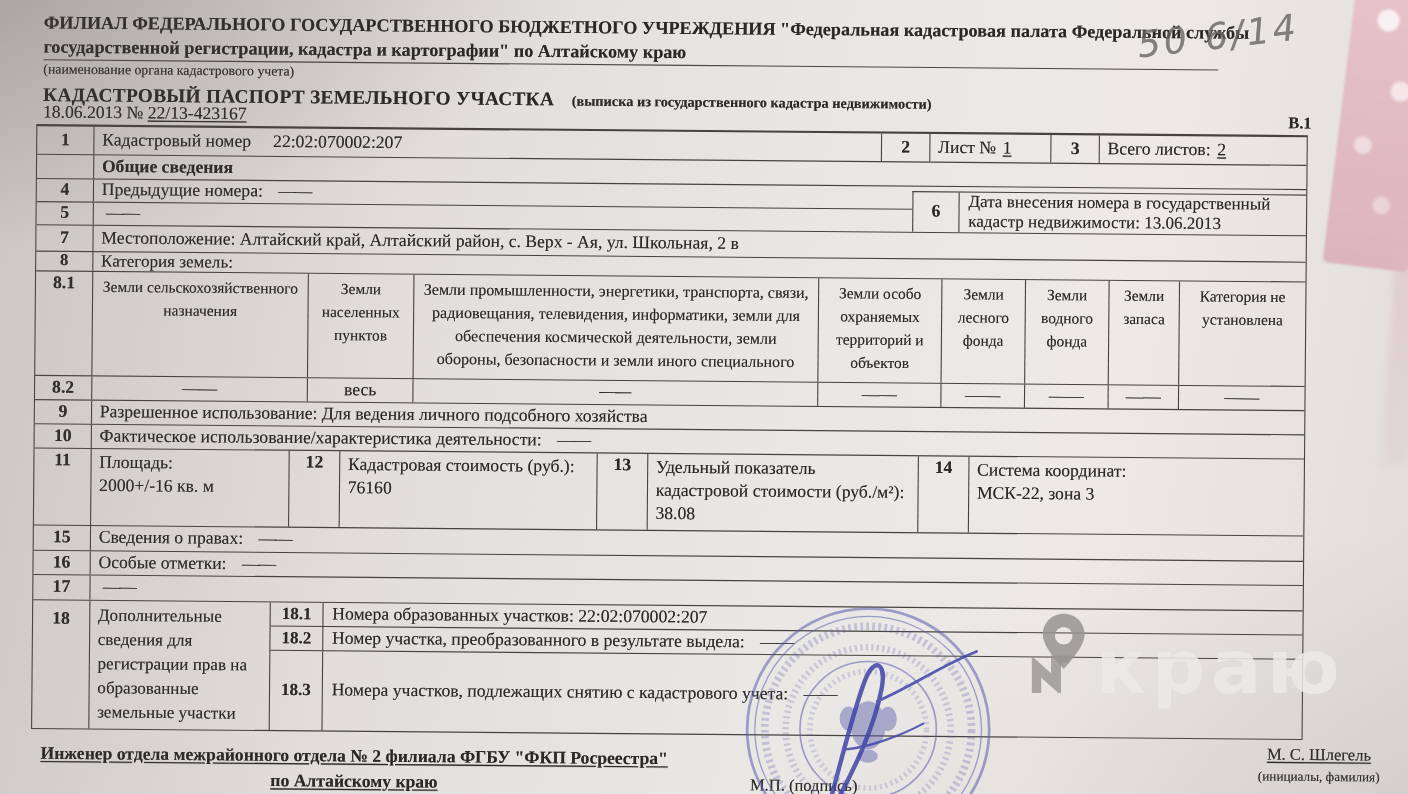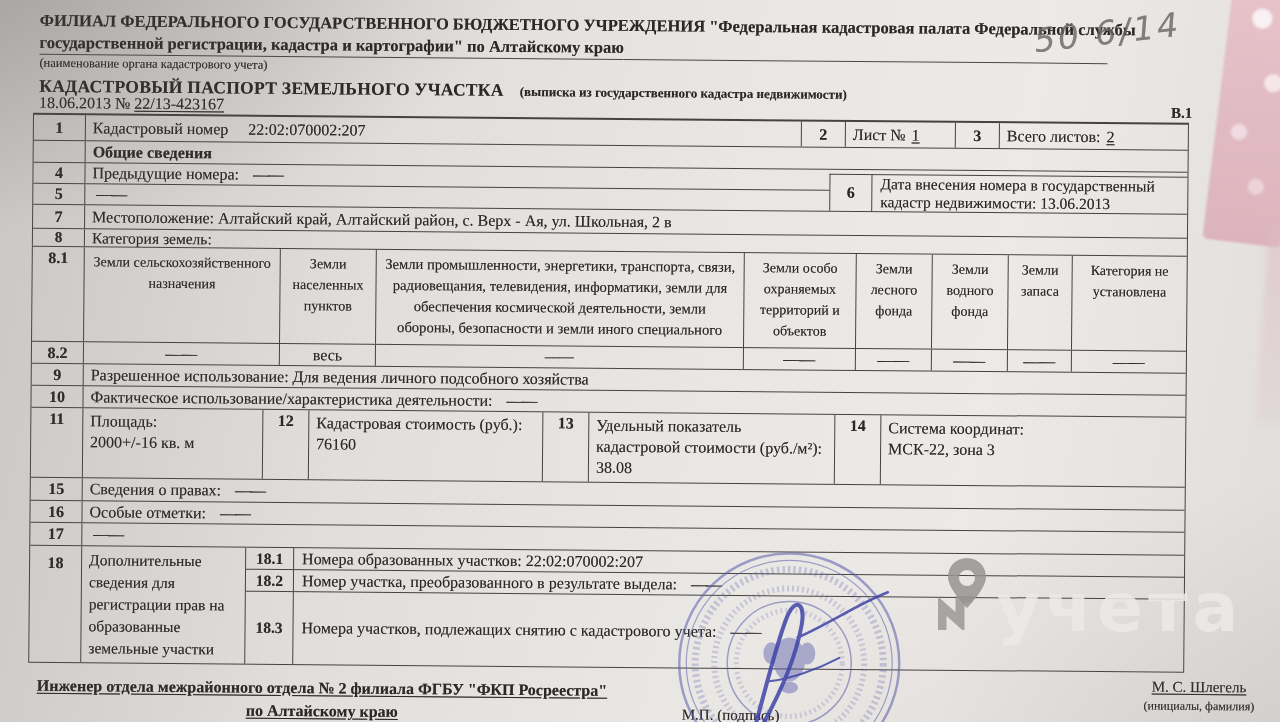--- a/index.html
+++ b/index.html
@@ -345,16 +345,16 @@
   <div class="wm wm-pin">
     <svg width="42" height="56" viewBox="0 0 42 56">
       <path d="M21 2 C10 2 2 10.5 2 21 C2 33 21 52 21 52 C21 52 40 33 40 21 C40 10.5 32 2 21 2 Z M21 14 a8 8 0 1 1 0 16 a8 8 0 1 1 0 -16 Z" fill="#969492" opacity="0.85"></path>
     </svg>
   </div>
   <div class="wm wm-mark">
     <svg width="58" height="34" viewBox="0 0 58 34">
       <path d="M4 34 L4 10 L22 26 L22 2 L34 2" stroke="#969492" stroke-width="9" fill="none" opacity="0.8"></path>
     </svg>
   </div>
-  <div class="wm wm-brand">учета</div>
+  <div class="wm wm-brand">краю</div>
 
   <div class="vignette"></div>
 </div>
 
 </body></html>

